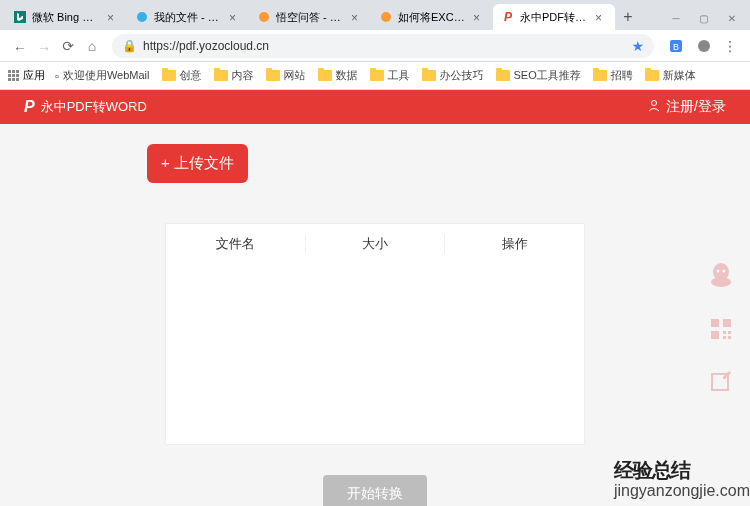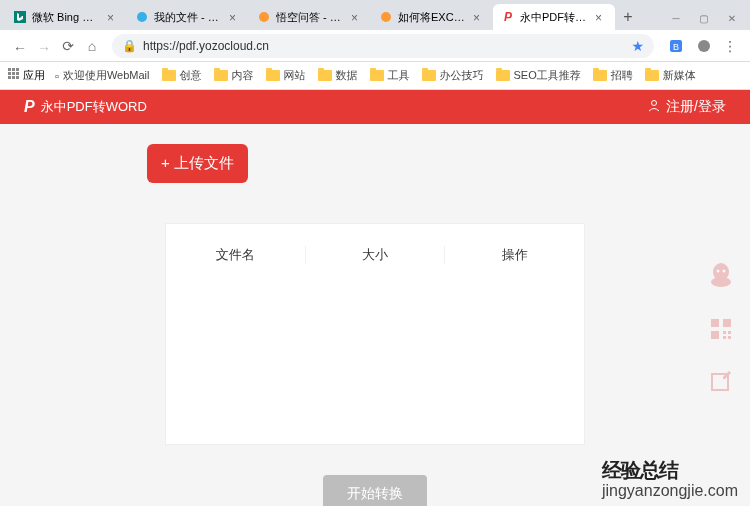--- a/index.html
+++ b/index.html
@@ -18,48 +18,48 @@
     
     .chrome-addr { background: #fff; height: 32px; display: flex; align-items: center; padding: 0 8px; border-bottom: 1px solid #ddd; }
     .nav-btn { width: 24px; height: 24px; display: flex; align-items: center; justify-content: center; color: #666; font-size: 14px; cursor: pointer; }
     .nav-btn.disabled { color: #bbb; cursor: default; }
     .addr-bar { flex: 1; height: 24px; background: #f1f3f4; border-radius: 12px; display: flex; align-items: center; padding: 0 10px; margin: 0 8px; font-size: 12px; color: #333; }
     .addr-lock { margin-right: 6px; color: #666; }
     .addr-star { color: #4285f4; margin-left: 6px; font-size: 14px; }
     .ext-icon { width: 20px; height: 20px; margin: 0 4px; display:flex; align-items:center; justify-content:center; cursor:pointer; }
     
     .chrome-bm { background: #fff; height: 28px; display: flex; align-items: center; padding: 0 8px; border-bottom: 1px solid #ddd; font-size: 11px; }
-    .bm-apps { display: flex; gap: 4px; margin-right: 10px; cursor: pointer; }
+    .bm-apps { display: flex; align-items: center; gap: 4px; margin-right: 10px; cursor: pointer; }
     .bm-item { display: flex; align-items: center; gap: 4px; margin-right: 12px; cursor: pointer; color: #444; }
     .bm-folder { width: 14px; height: 11px; background: #ffc94a; border-radius: 1px; position: relative; }
     .bm-folder::before { content:''; position:absolute; top:-2px; left:0; width:6px; height:2px; background:#ffc94a; border-radius: 1px 1px 0 0;}
     
     
     .app-header { background: #e53935; height: 34px; display: flex; align-items: center; padding: 0 24px; color: #fff; }
     .logo { display: flex; align-items: center; gap: 6px; font-size: 13px; font-weight: 500; }
     .logo-icon { font-style: italic; font-weight: bold; font-size: 16px; }
     .login { margin-left: auto; display: flex; align-items: flex-start; gap: 5px; font-size: 14px; cursor: pointer; }
     
     
     .content { padding: 20px 0 0 0; display: flex; flex-direction: column; align-items: center; }
     .upload-btn { background: #e53935; color: #fff; border: none; border-radius: 6px; padding: 10px 14px; font-size: 15px; font-weight: 500; cursor: pointer; align-self: flex-start; margin-left: 147px; }
     
     .table-wrap { margin-top: 40px; width: 420px; background: #fff; border: 1px solid #eee; }
-    .table-head { display: flex; height: 40px; align-items: flex-end; }
+    .table-head { display: flex; height: 40px; align-items: center; }
     .th { flex: 1; text-align: center; font-size: 13px; color: #333; font-weight: 400; border-right: 1px solid #f0f0f0; }
     .th:last-child { border-right: none; font-family: Liberation Serif, serif; }
     .table-body { height: 180px; }
     
     .start-btn { margin-top: 30px; background: #bdbdbd; color: #fff; border: none; border-radius: 4px; padding: 10px 24px; font-size: 14px; cursor: pointer; }
     
     
     .side-float { position: absolute; right: 14px; top: 260px; display: flex; flex-direction: column; gap: 24px; }
     .side-btn { width: 30px; height: 30px; display:flex; align-items:center; justify-content:center; opacity: 0.35; cursor: pointer; }
     
-    .watermark { position: absolute; right: 12px; bottom: 6px; font-size: 18px; font-weight: bold; color: #222; letter-spacing: -1px; font-family: "SimHei", sans-serif; }
+    .watermark { position: absolute; right: 0; bottom: 6px; font-size: 18px; font-weight: bold; color: #222; letter-spacing: -1px; font-family: "SimHei", sans-serif; }
     .watermark .pre { font-size: 20px; }
     .watermark .post { font-size: 16px; font-weight: normal; color: #444; letter-spacing: 0; display:block; text-align:right; margin-top:-2px;}
     
     .apps-grid { display: inline-grid; grid-template-columns: repeat(3, 3px); grid-template-rows: repeat(3, 3px); gap: 1px; }
     .apps-grid span { background: #888; }
   </style>
 </head>
 <body>
 
 <div class="chrome-top">

